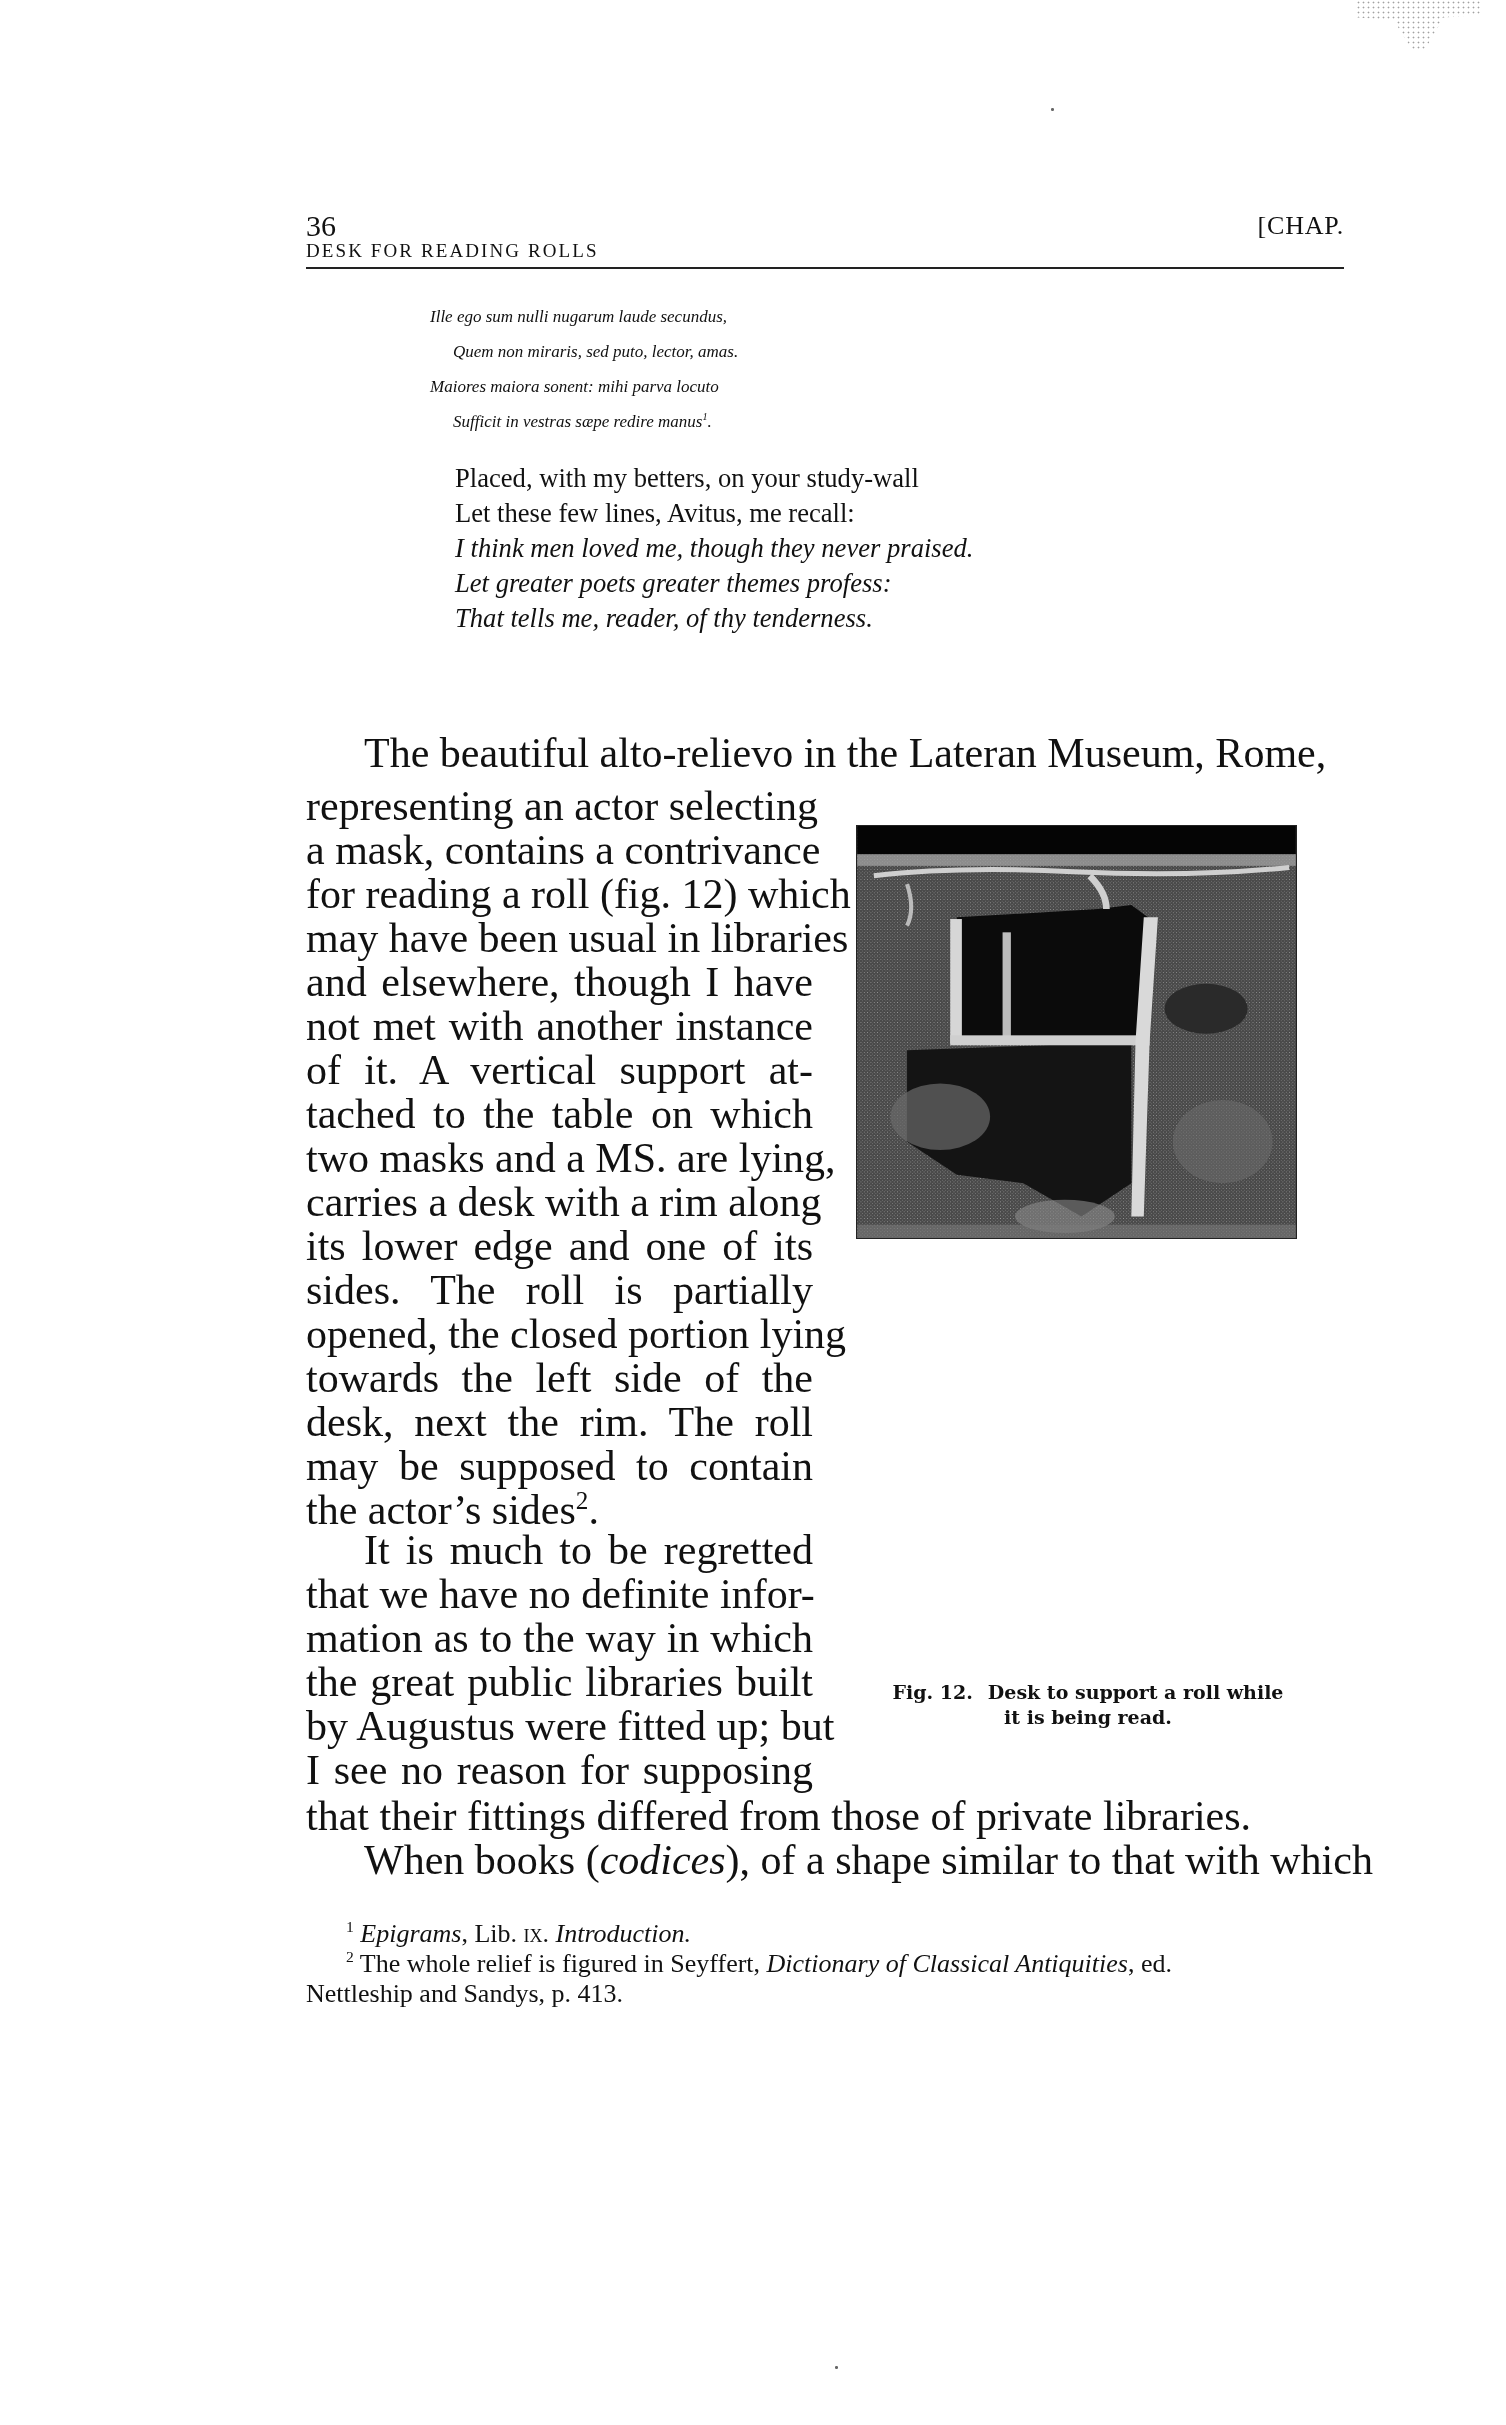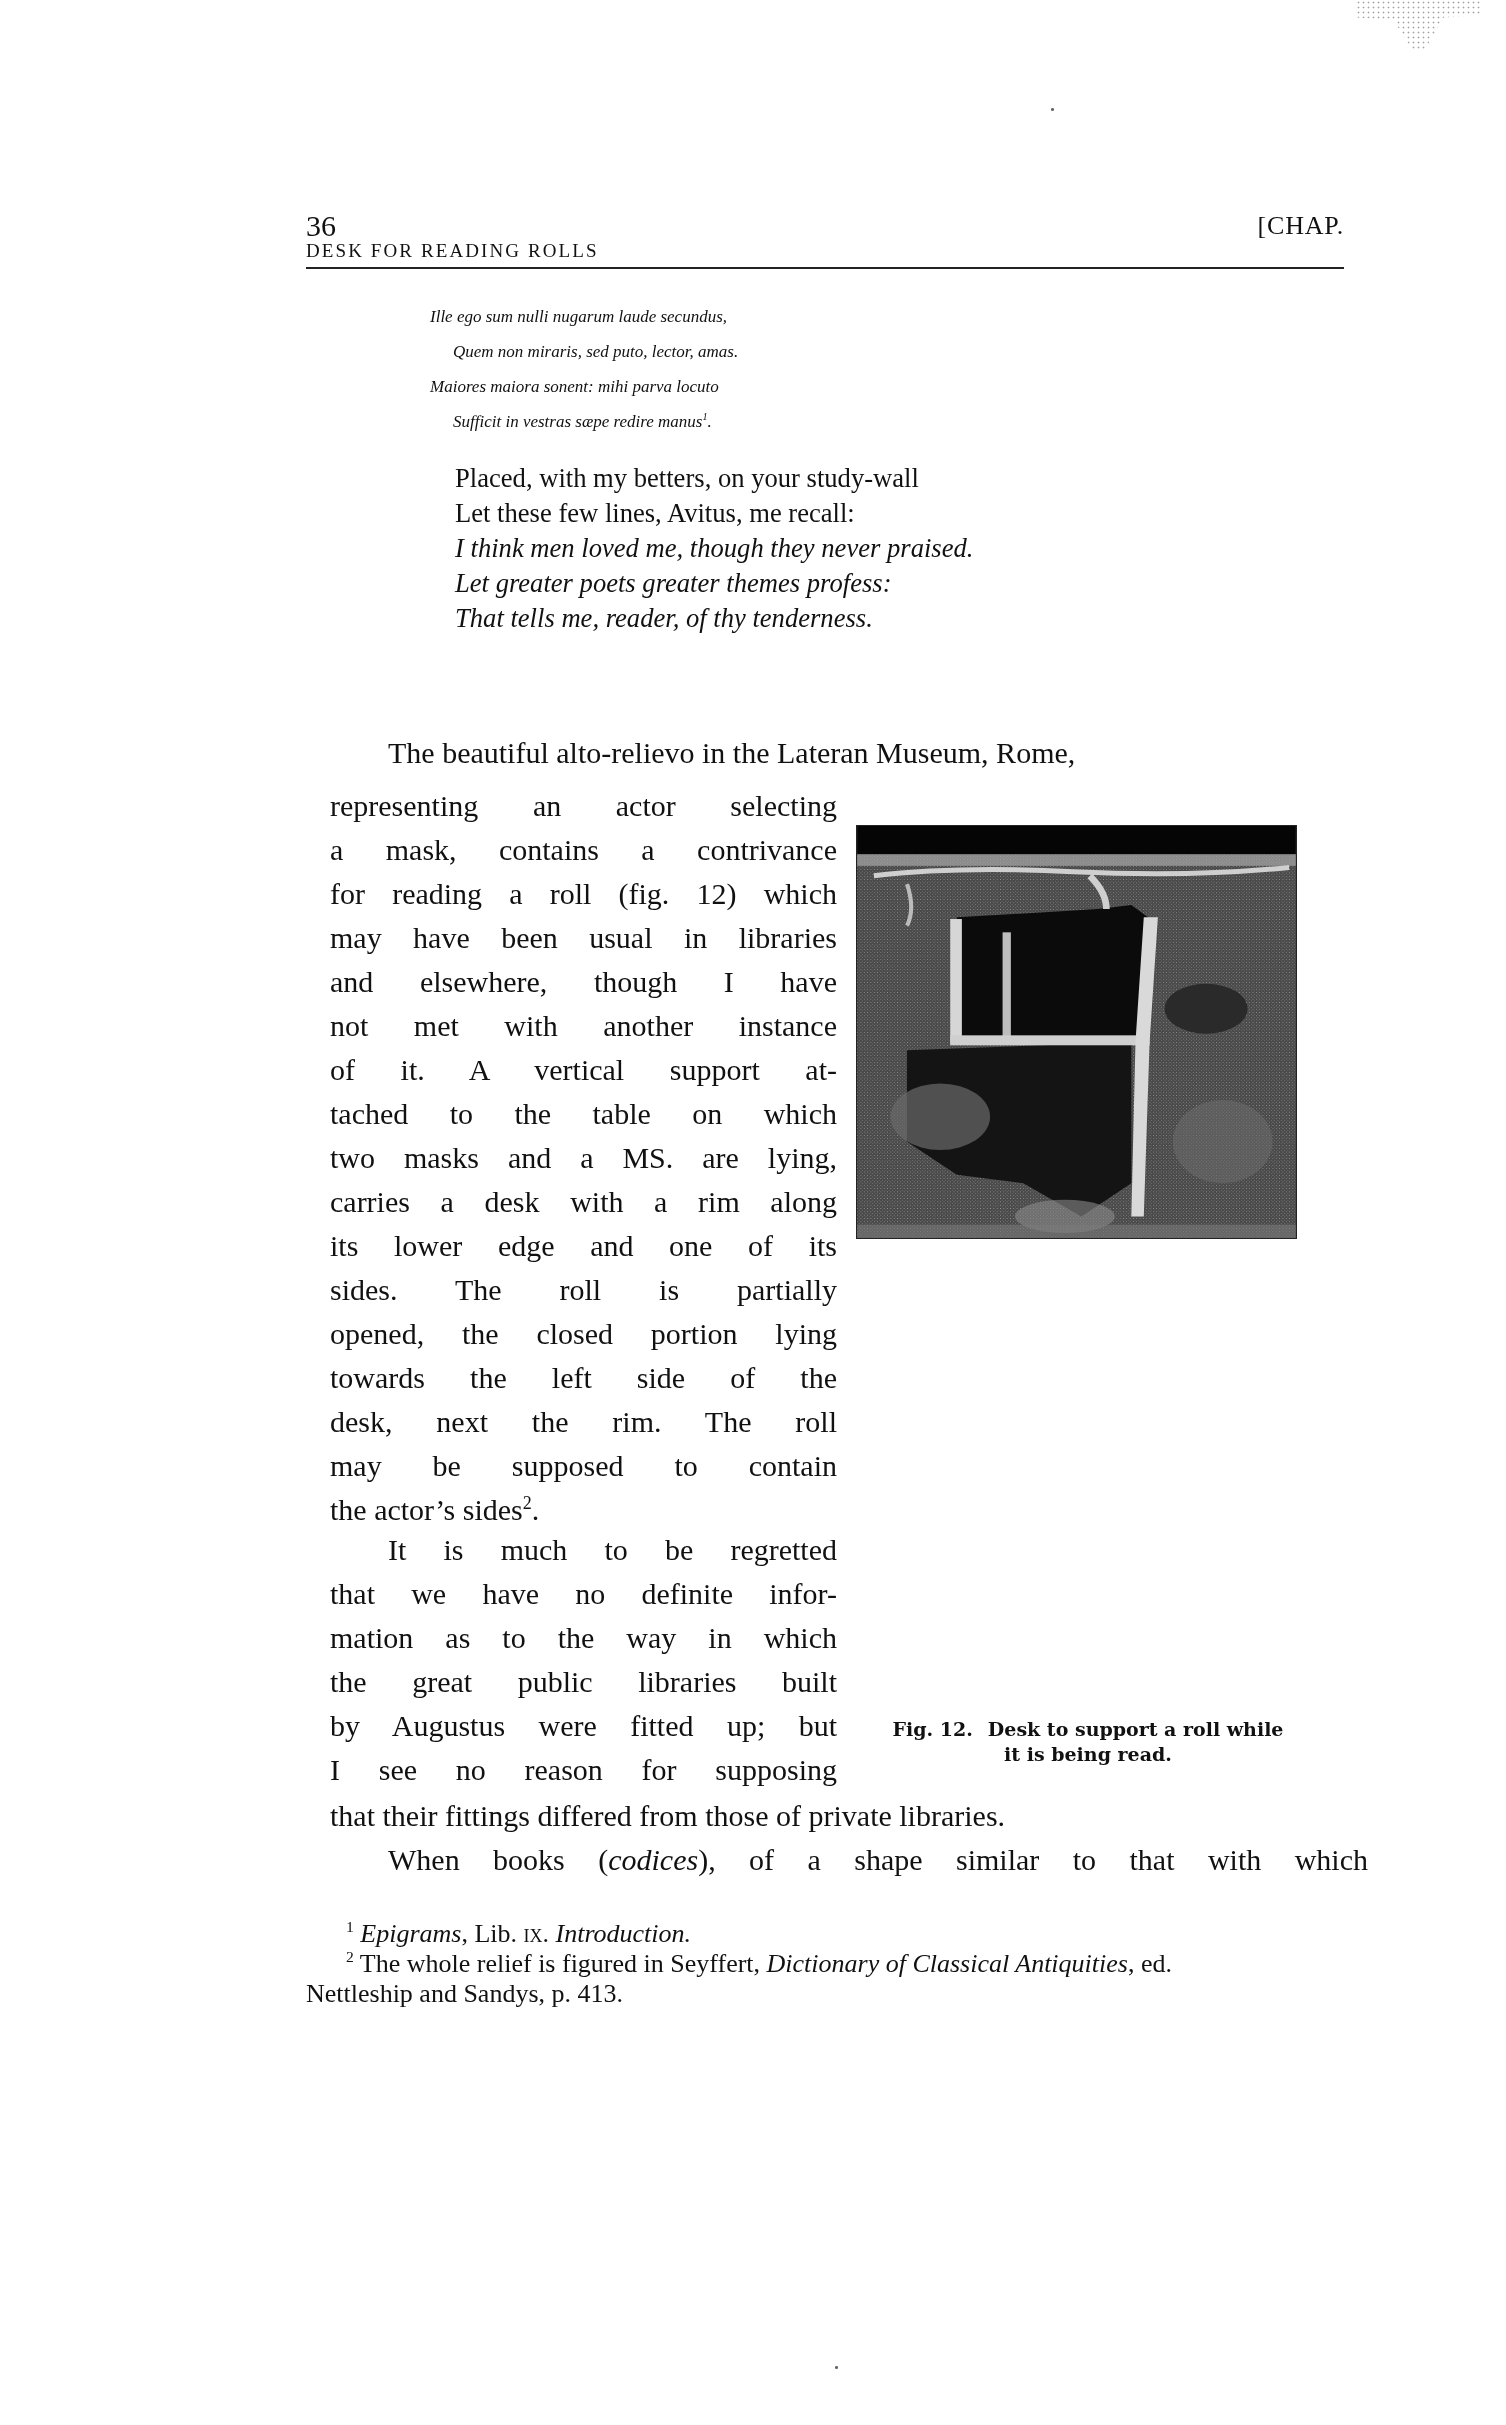--- a/index.html
+++ b/index.html
@@ -15,38 +15,38 @@
   .header .title { position: absolute; left: 0; right: 0; top: 6.6px; text-align: left;
                    font-size: 19px; letter-spacing: 2.1px; margin-top: 24px; }
   .header .chap { position: absolute; right: 0; top: 1.7px; font-size: 26px; letter-spacing: 0.8px; }
   .rule { position: absolute; left: 306px; top: 267px; width: 1038px; height: 1.7px; background: #222; }
 
   .latin { position: absolute; left: 430px; top: 299px; font-style: italic; font-size: 17px; line-height: 35px; }
   .latin div.ind { padding-left: 20px; }
   .trans { position: absolute; left: 455px; top: 461px; font-size: 26.6px; line-height: 35px; }
   .trans .it { font-style: italic; }
 
-  .para { position: absolute; font-size: 30px; line-height: 44px; text-align: justify; margin-left: 24px; }
+  .para { position: absolute; font-size: 42px; line-height: 44px; text-align: justify; }
   .p1-first { left: 306px; top: 731px; width: 1038px; text-indent: 58px; text-align: left; white-space: nowrap; }
   .p1-col { left: 306px; top: 784px; width: 507px; text-align: justify; text-align-last: justify; }
   .p1-col div { height: 44px; white-space: nowrap; text-align: justify; text-align-last: justify; }
   .ind { }
   .p2-col { left: 306px; top: 1528px; width: 507px; }
   .p2-col div { height: 44px; white-space: nowrap; text-align-last: justify; }
   .p2-col div.first { padding-left: 58px; }
   .p2-full { left: 306px; top: 1794px; width: 1038px; }
   .p2-full div { height: 44px; white-space: nowrap; }
   .p2-full div.last { padding-left: 58px; text-align-last: justify; }
 
   sup { font-size: 60%; line-height: 0; vertical-align: super; }
   .photo { position: absolute; left: 856px; top: 825px; width: 439px; height: 412px;
            border: 1.7px solid #222; overflow: hidden; background: #3b3b3b; }
   .photo svg { display: block; }
   .caption { position: absolute; left: 839px; top: 1680px; width: 498px; text-align: center;
-             font-family: "DejaVu Serif", serif; font-weight: bold; font-size: 19px; line-height: 25px; margin-top: 37px; }
+             font-family: "DejaVu Serif", serif; font-weight: bold; font-size: 19px; line-height: 25px; }
   .caption .figno { margin-right: 15px; }
 
   .footnotes { position: absolute; left: 306px; top: 1919px; width: 1038px; font-size: 26px; line-height: 30px; }
   .footnotes .fn { padding-left: 40px; }
   .footnotes .fn.cont { padding-left: 0; }
   .footnotes i { font-style: italic; }
   .smallcaps { font-variant: small-caps; }
 </style>
 </head>
 <body>

